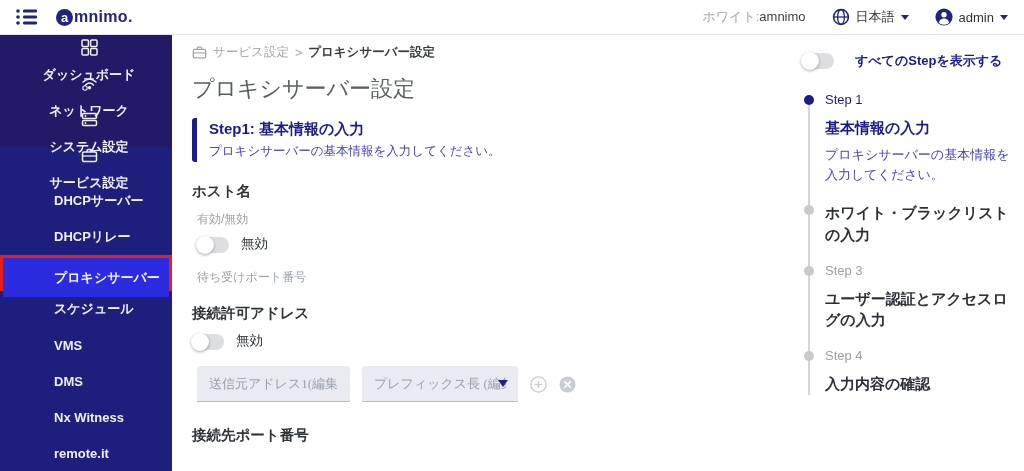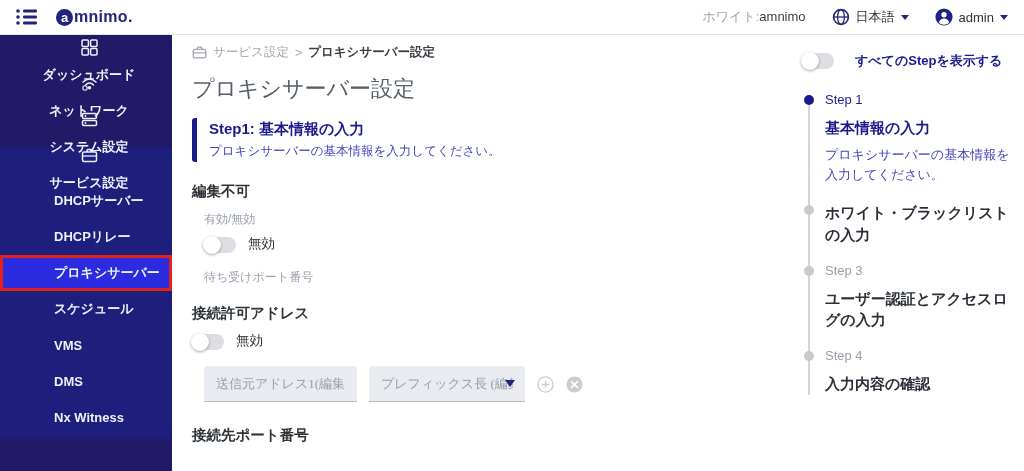--- a/index.html
+++ b/index.html
@@ -31,21 +31,21 @@
 
   
   .sidebar { width:172px; flex:0 0 172px; background:#221a66; color:#eef0fb; padding-top:4px; }
   .side-item { height:36px; display:flex; align-items:center; padding:0 12px 0 18px;
     font-size:13px; font-weight:600; cursor:pointer; gap:10px;flex-direction:column; }
   .side-item .grow { flex:1; }
   .side-group { background:#1e1e7d; padding-bottom:4px; }
   .sub-item { height:36px; display:flex; align-items:center; padding-left:54px;
     font-size:13px; font-weight:600; cursor:pointer; }
   .active-frame { border:3px solid #e3211a; height:36px; }
-  .active-frame .sub-item { height:30px; background:#2b2be0; padding-left:51px; }
+  .active-frame .sub-item { height:39px; background:#2b2be0; padding-left:51px; }
   .chev { width:10px; height:10px; }
   .sicon { width:17px; height:17px; flex:0 0 17px; }
 
   
   .content { flex:1; padding:8px 14px 0 20px; min-width:0; }
   .breadcrumb { display:flex; align-items:center; gap:6px; font-size:12.5px; margin-top:1px; }
   .breadcrumb .bc-icon { width:15px; height:15px; }
   .bc-section { color:#a2a6ad; cursor:pointer; }
   .bc-sep { color:#a2a6ad; }
   .bc-current { color:#3a3f45; font-weight:bold; }
@@ -57,21 +57,21 @@
 
   .section-h { font-size:14.5px; font-weight:bold; color:#2e3338; }
   .sec-basic { margin-top:20px; }
   .mini-label { font-size:12px; color:#9aa1ab; }
   .toggle-row { display:flex; align-items:flex-end; gap:12px; }
   .toggle { width:32px; height:16px; background:#dcdee2; border-radius:9px; position:relative;
     cursor:pointer; flex:0 0 32px; }
   .toggle .knob { position:absolute; left:-1px; top:-1px; width:18px; height:18px;
     border-radius:50%; background:#fff; box-shadow:0 1px 3px rgba(0,0,0,.35); }
   .toggle-state { font-size:13.5px; color:#2e3338; }
-  .indent { margin-left:12px; }
+  .indent { margin-left:5px; }
 
   .u-input { border:none; outline:none; border-bottom:1px solid #8f969e; background:transparent;
     font-size:14px; color:#3a3f45; padding:2px 0 7px; font-family:inherit; }
   .u-input::placeholder { color:#9aa1ab; font-size:13px; }
 
   .d-input { border:none; outline:none; background:#e9ebf1; border-bottom:1px solid #b6bcc6;
     border-radius:4px 4px 0 0; height:36px; padding:0 12px; font-size:13px; color:#6f767f;
     font-family:inherit; }
   .d-input::placeholder { color:#9aa1ab; }
   .select-wrap { position:relative; }
@@ -208,20 +208,23 @@
           </div>
         <div class="sub-item">
             <span>VMS</span>
           </div>
         <div class="sub-item">
             <span>DMS</span>
           </div>
         <div class="sub-item">
             <span>Nx Witness</span>
           </div>
+        <div class="sub-item">
+            <span>remote.it</span>
+          </div>
       </div>
     </div>
 
     <div class="content">
       <div class="breadcrumb">
         <svg class="bc-icon" viewBox="0 0 17 17">
           <rect x="1.5" y="5" width="14" height="9.5" rx="1.5" fill="none" stroke="#a2a6ad" stroke-width="1.5"></rect>
           <path d="M6 5 V3.8 C6 3 6.6 2.5 7.3 2.5 H9.7 C10.4 2.5 11 3 11 3.8 V5" fill="none" stroke="#a2a6ad" stroke-width="1.5"></path>
           <line x1="1.5" y1="9" x2="15.5" y2="9" stroke="#a2a6ad" stroke-width="1.3"></line>
         </svg>
@@ -231,21 +234,21 @@
       </div>
 
       <div class="page-title">プロキシサーバー設定</div>
 
       <div class="step-banner">
         <div class="sb-title">Step1: 基本情報の入力</div>
         <div class="sb-desc">プロキシサーバーの基本情報を入力してください。</div>
       </div>
 
       <div class="sec-basic">
-        <div class="section-h">編集不可</div>
+        <div class="section-h">ホスト名</div>
         <div class="mini-label indent" style="margin-top:10px;">有効/無効</div>
         <div class="toggle-row indent" style="margin-top:7px;">
           <div class="toggle">
               <div class="knob"></div>
             </div>
           <span class="toggle-state">無効</span>
         </div>
         <div class="mini-label indent" style="margin-top:16px;">待ち受けポート番号</div>
       </div>
 

